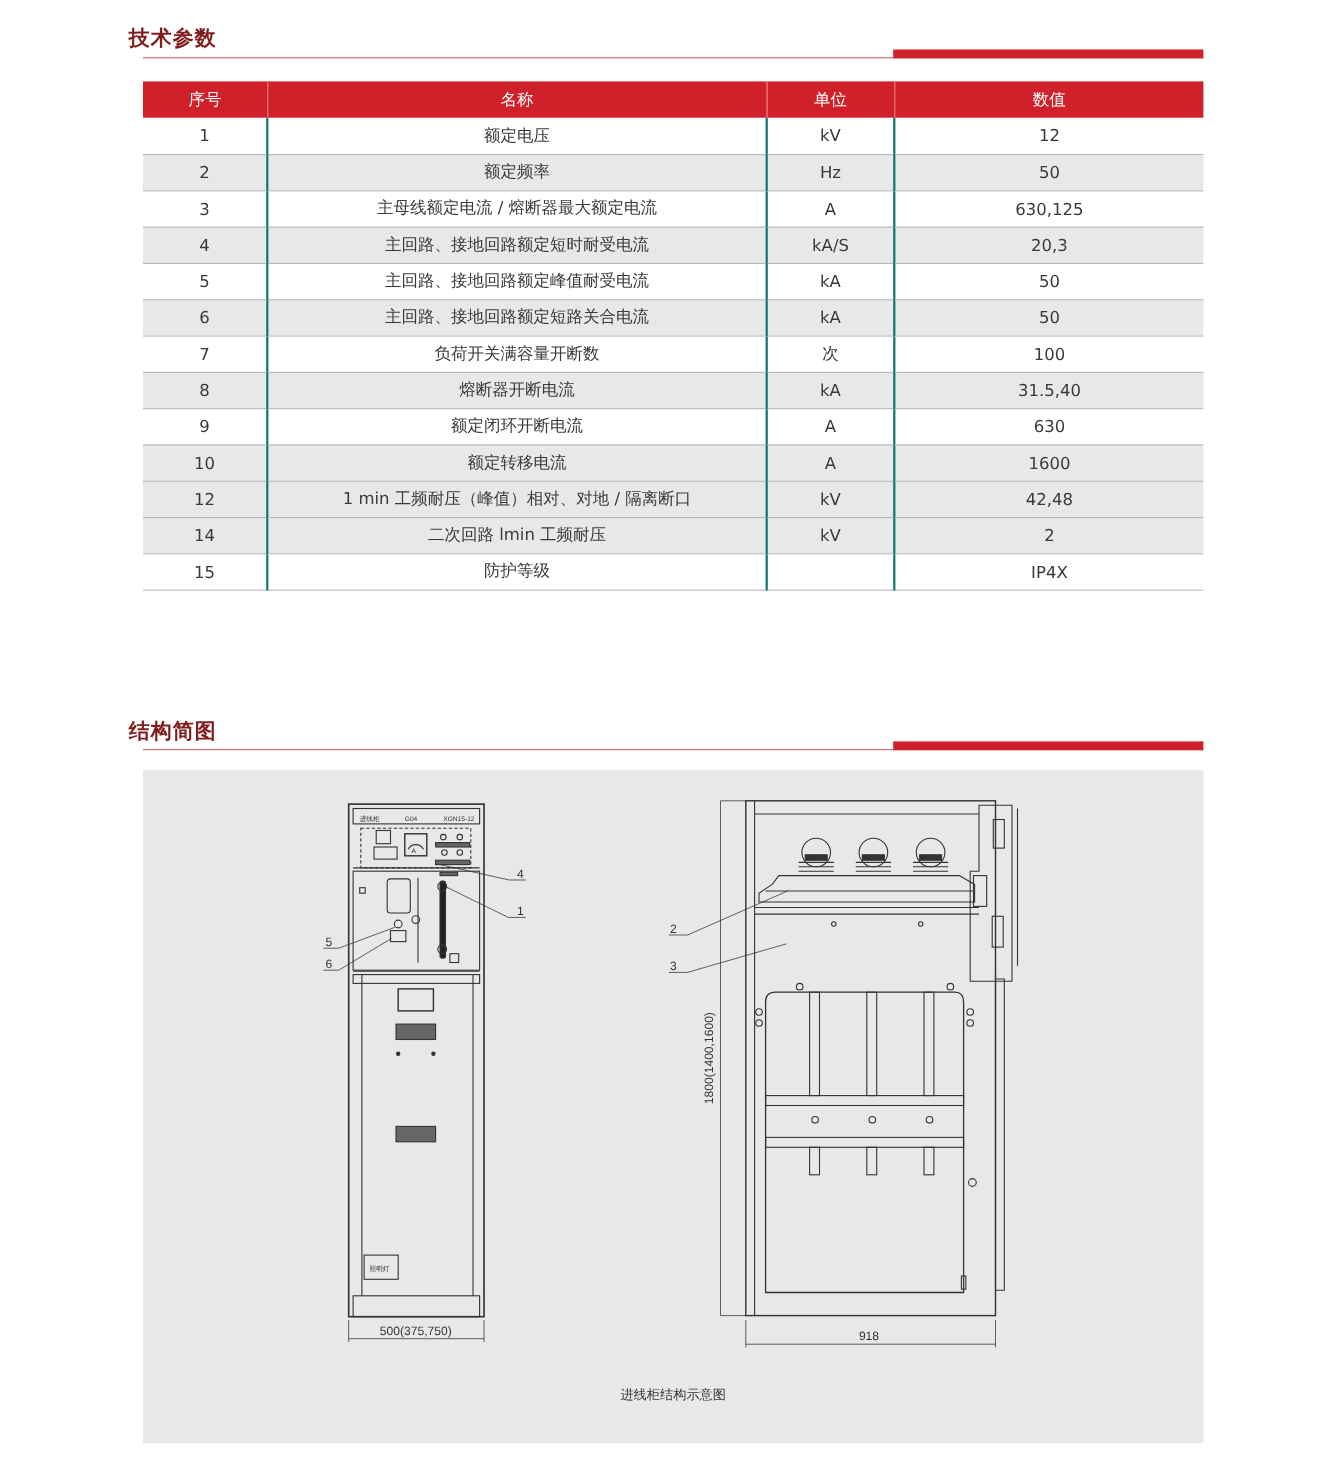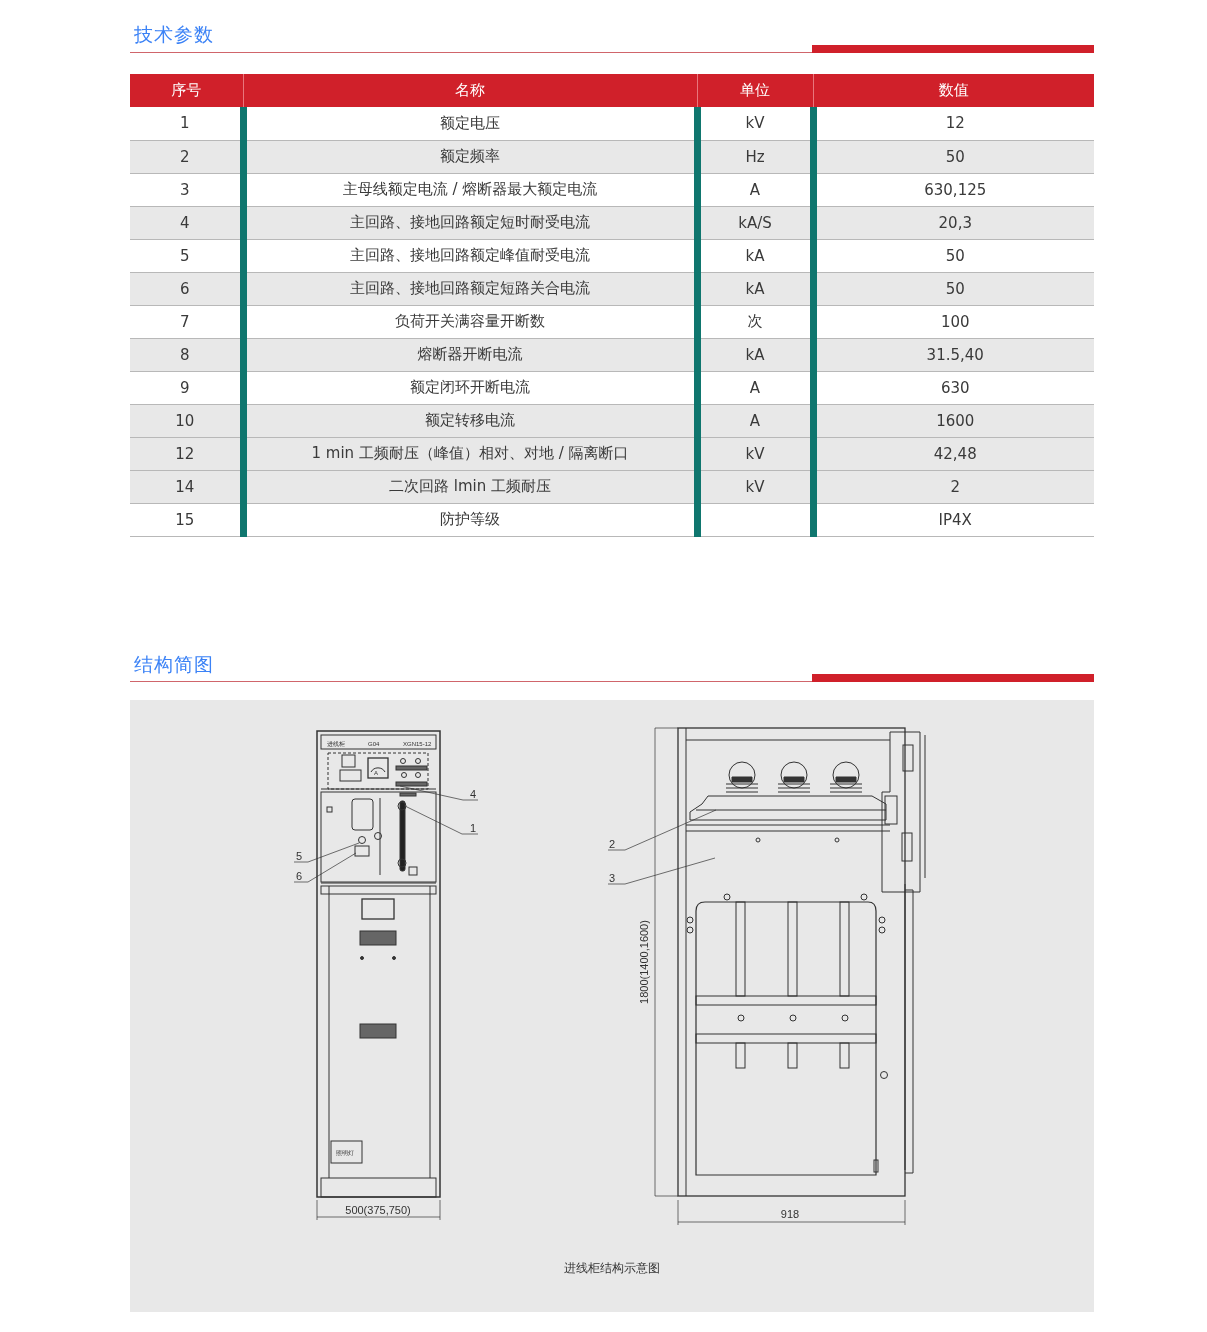--- a/index.html
+++ b/index.html
@@ -1,21 +1,21 @@
 <!DOCTYPE html>
 <html><head>
 <meta charset="utf-8">
 <style>
   * { box-sizing: border-box; margin: 0; padding: 0; }
   html, body { width: 1207px; height: 1332px; background: #ffffff; overflow: hidden; }
   body { position: relative; font-family: "DejaVu Sans", "Liberation Sans", sans-serif; color: #333333; }
 
   .section-title {
-    position: absolute; left: 134px;
-    font-size: 19px; font-weight: normal; color: #3b82f6; letter-spacing: 1px;
+    position: absolute; left: 117px;
+    font-size: 19px; font-weight: bold; color: #7f1d1d; letter-spacing: 1px;
   }
   .title-line {
     position: absolute; left: 130px; width: 964px; height: 1px; background: #d0656b;
   }
   .title-bar {
     position: absolute; left: 812px; width: 282px; height: 8px; background: #d0202a;
   }
 
   table.spec {
     position: absolute; left: 130px; top: 74px; width: 964px;
@@ -25,21 +25,21 @@
   table.spec th {
     background: #d0202a; color: #ffffff; font-weight: normal;
     height: 33px; text-align: center; font-size: 15px;
     border-left: 1px solid #e8767c;
     margin-top: 36px;
   }
   table.spec th:first-child { border-left: none; }
   table.spec td {
     height: 33px; text-align: center;
     border-bottom: 1px solid #b8b8b8;
-    border-left: 7px solid #0f766e;
+    border-left: 2px solid #0f766e;
   }
   table.spec td:first-child { border-left: none; }
   table.spec tr.alt td { background: #e8e8e8; }
 
   .diagram-box {
     position: absolute; left: 130px; top: 700px; width: 964px; height: 612px;
     background: #e8e8e8;
   }
   .diagram-box svg { position: absolute; left: 0; top: 0; }
   .caption {

